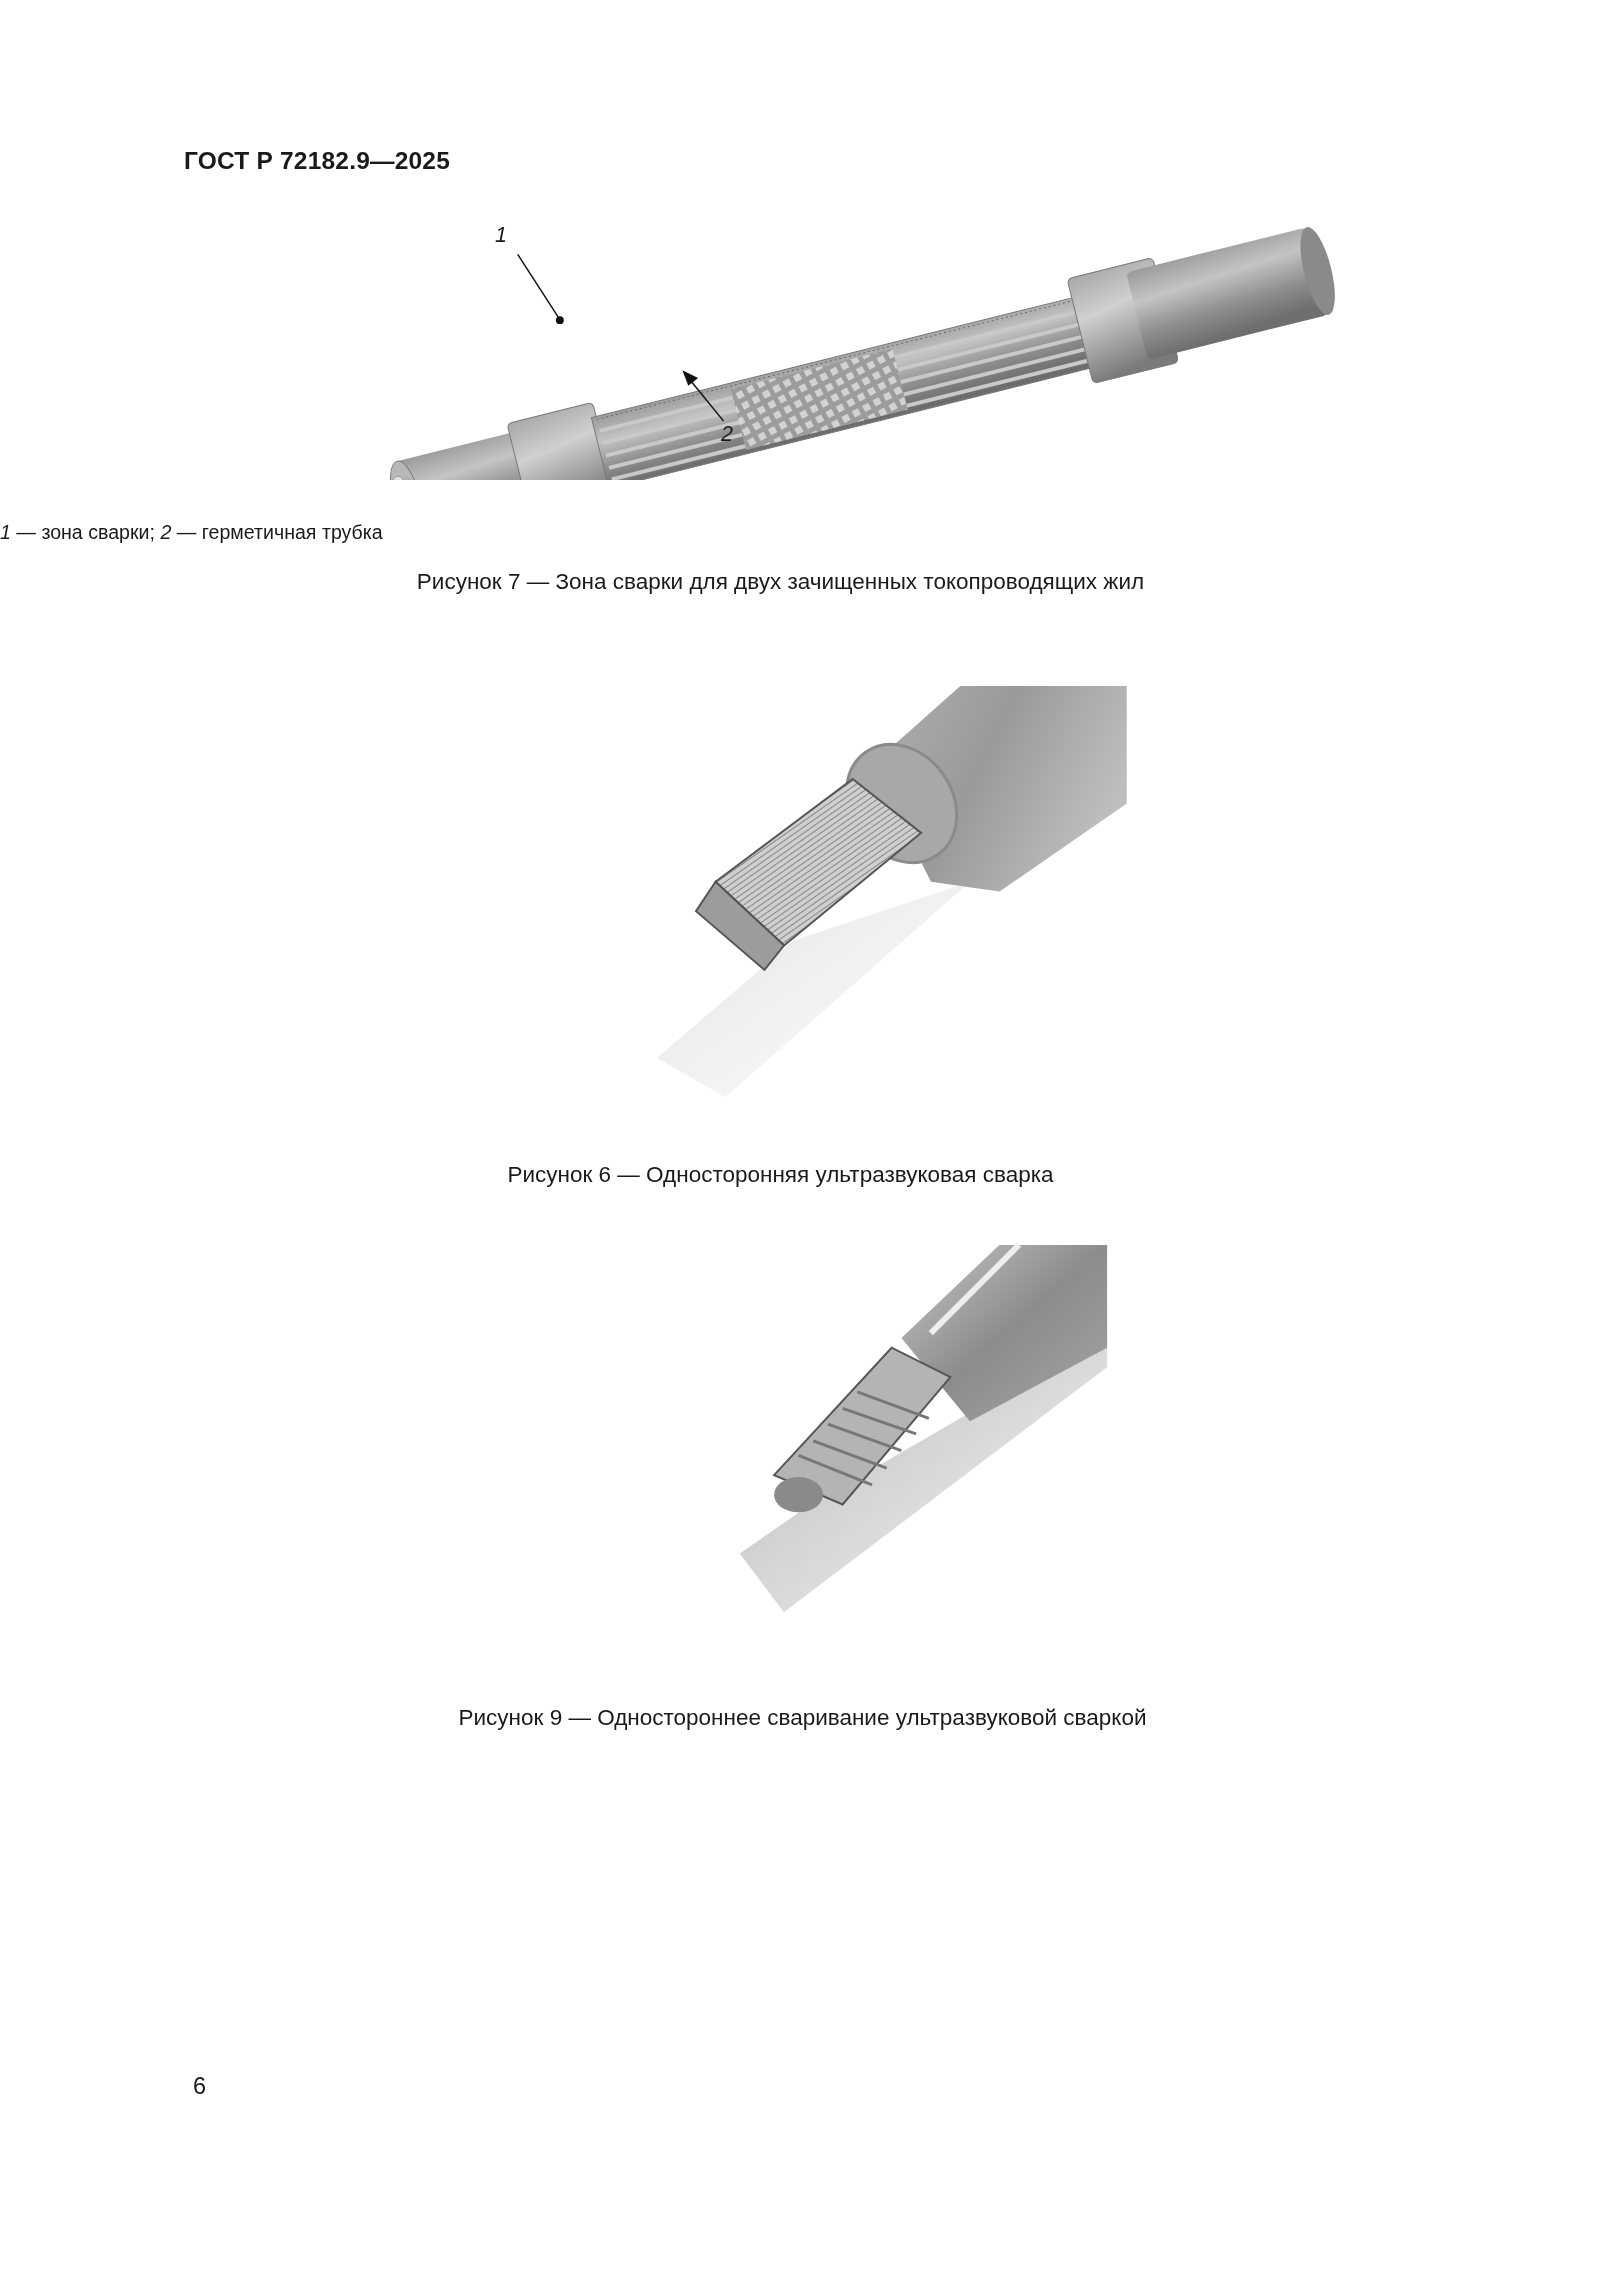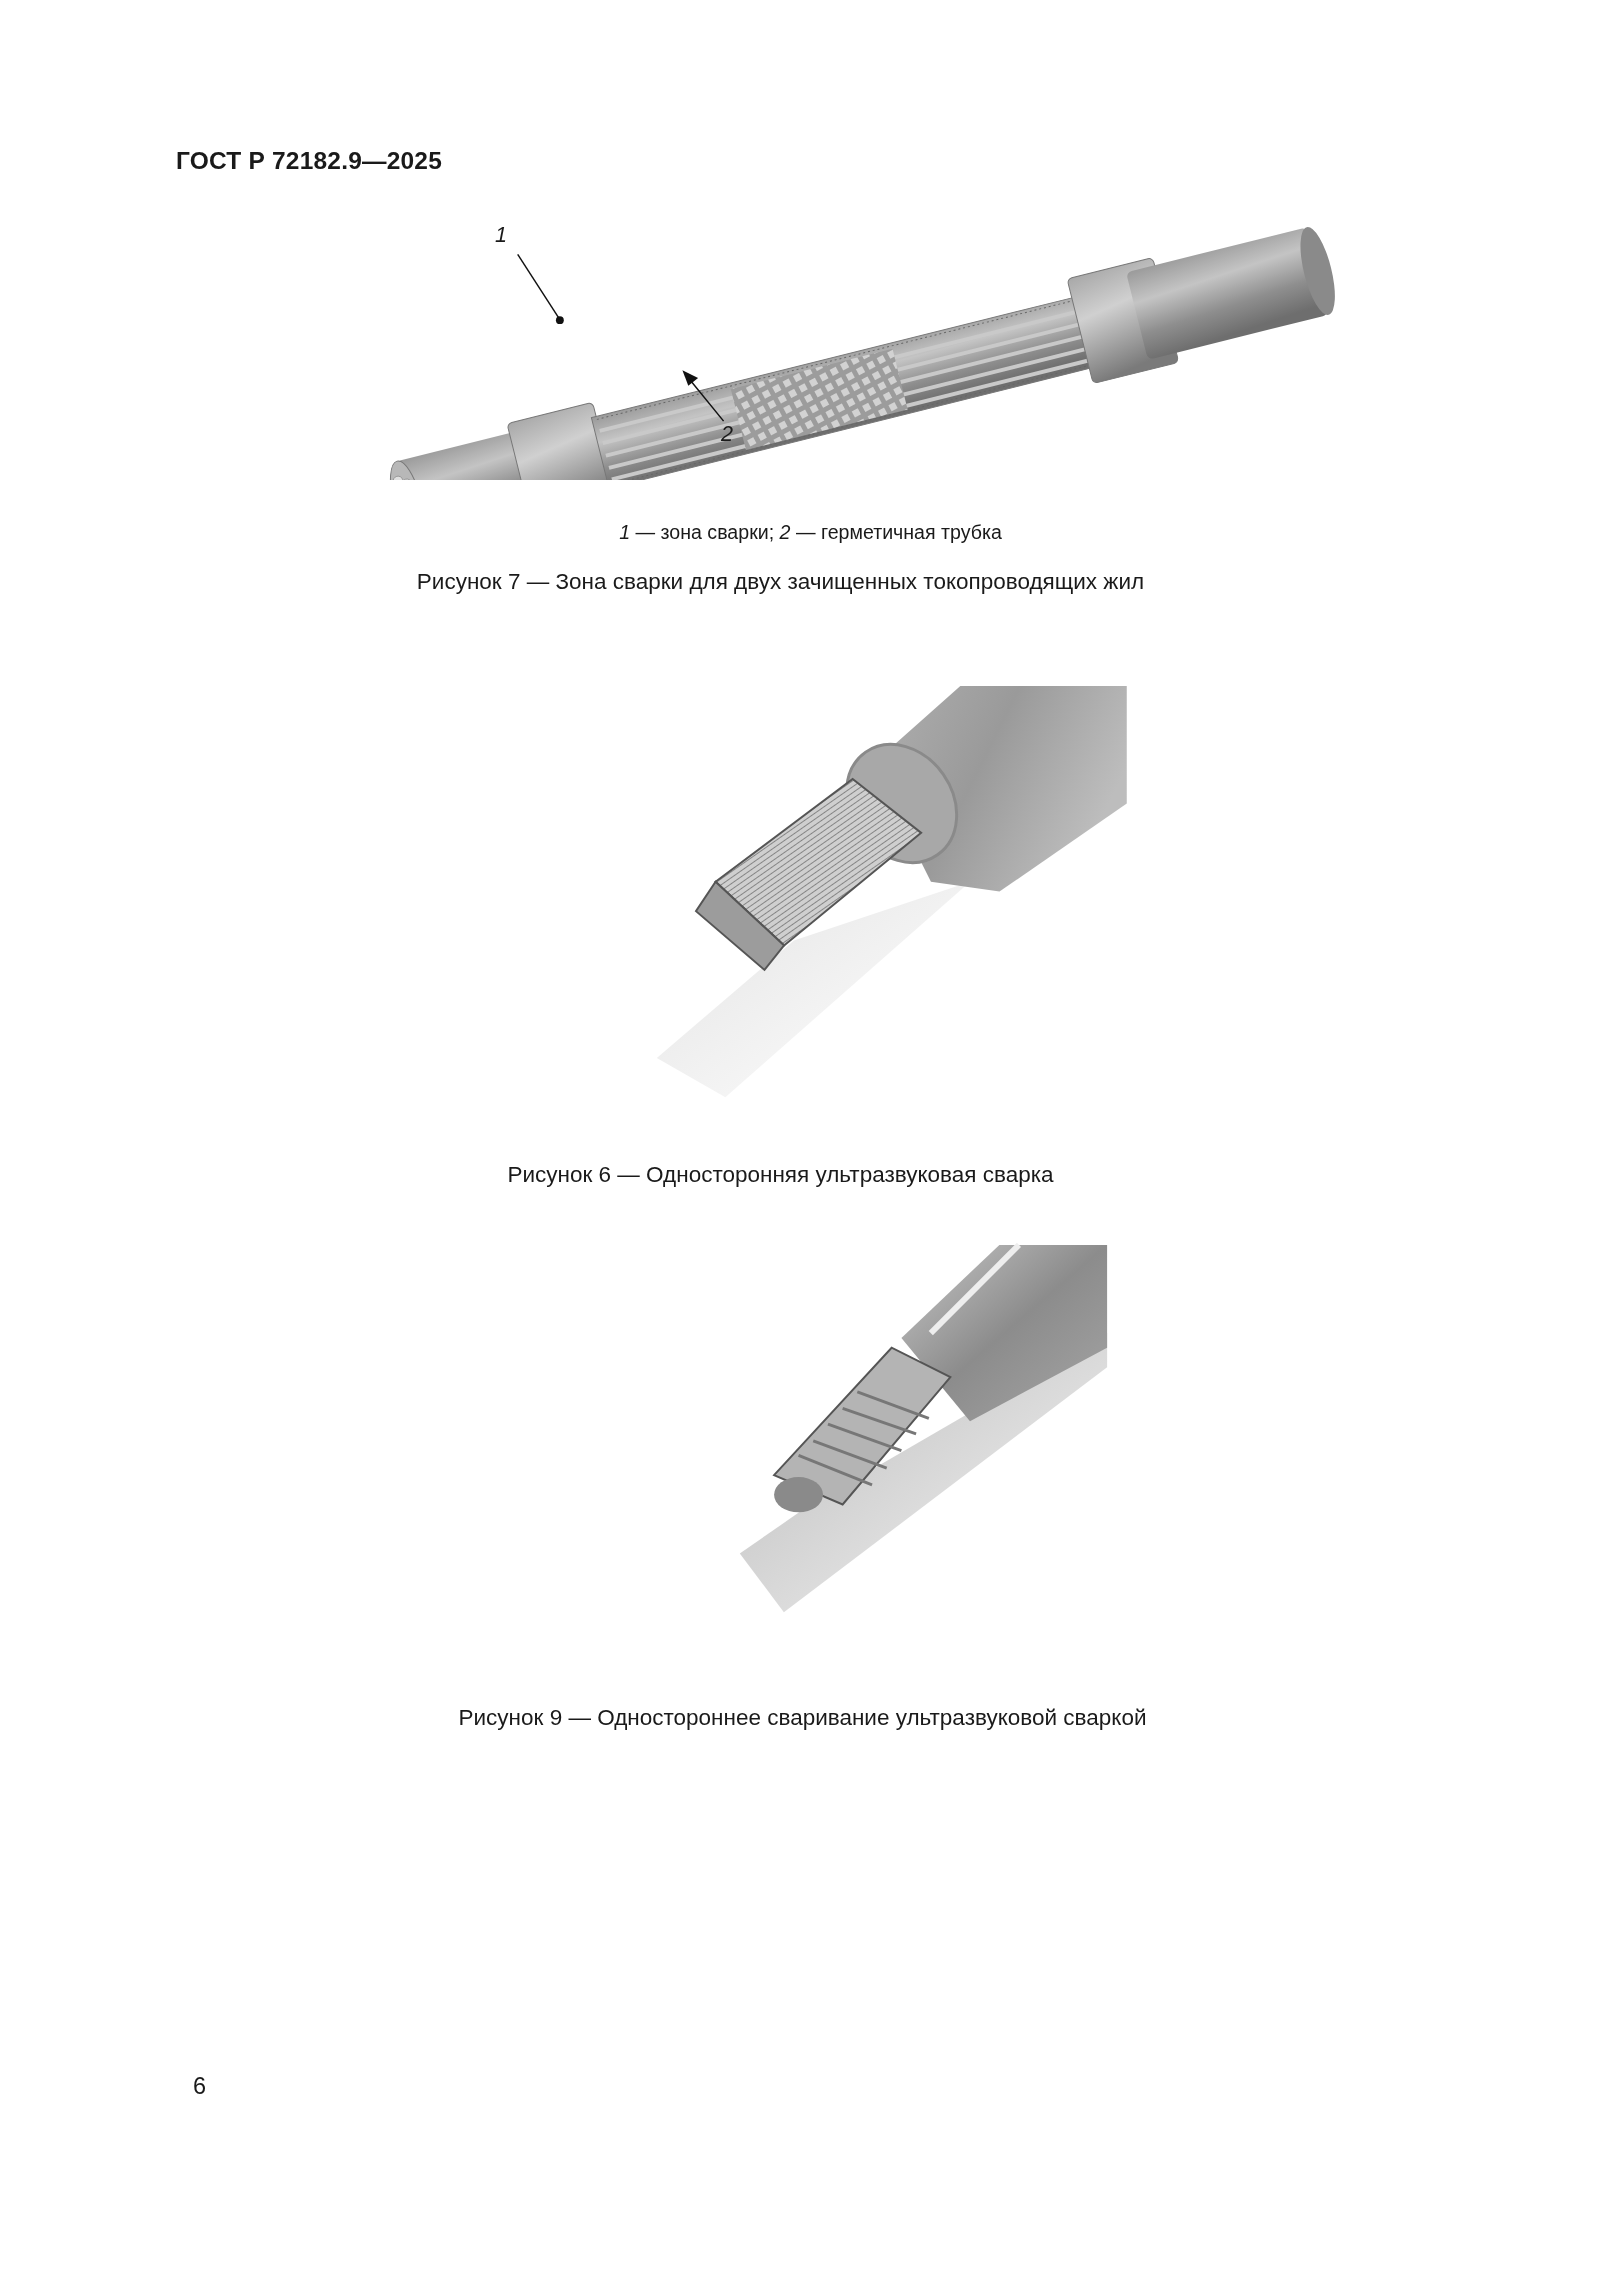--- a/index.html
+++ b/index.html
@@ -1,21 +1,21 @@
 <!DOCTYPE html>
 <html><head>
 <meta charset="utf-8">
 <style>
   html, body { margin: 0; padding: 0; background: #ffffff; }
   body { width: 1621px; height: 2293px; position: relative; overflow: hidden;
          font-family: "Liberation Sans", sans-serif; color: #1a1a1a; }
-  .header { position: absolute; left: 176px; top: 147px; font-weight: bold; font-size: 24.5px; letter-spacing: 0.2px; }
+  .header { position: absolute; left: 184px; top: 147px; font-weight: bold; font-size: 24.5px; letter-spacing: 0.2px; }
   .fig { position: absolute; }
   .fig svg { display: block; }
-  .legend { position: absolute; left: 0; width: 1621px; top: 521px; text-align: center; font-size: 19.6px; }
+  .legend { position: absolute; left: 0; width: 1621px; top: 521px; text-align: left; font-size: 19.6px; }
   .legend i { font-style: italic; }
   .caption { position: absolute; left: 0; width: 1561px; text-align: center; font-size: 22.5px; line-height: 29px; }
   .pagenum { position: absolute; left: 193px; top: 2073px; font-size: 23.5px; }
   .label-num { position: absolute; font-style: italic; font-size: 21.6px; }
 </style>
 </head>
 <body>
 
 <div class="header">ГОСТ Р 72182.9—2025</div>
 

